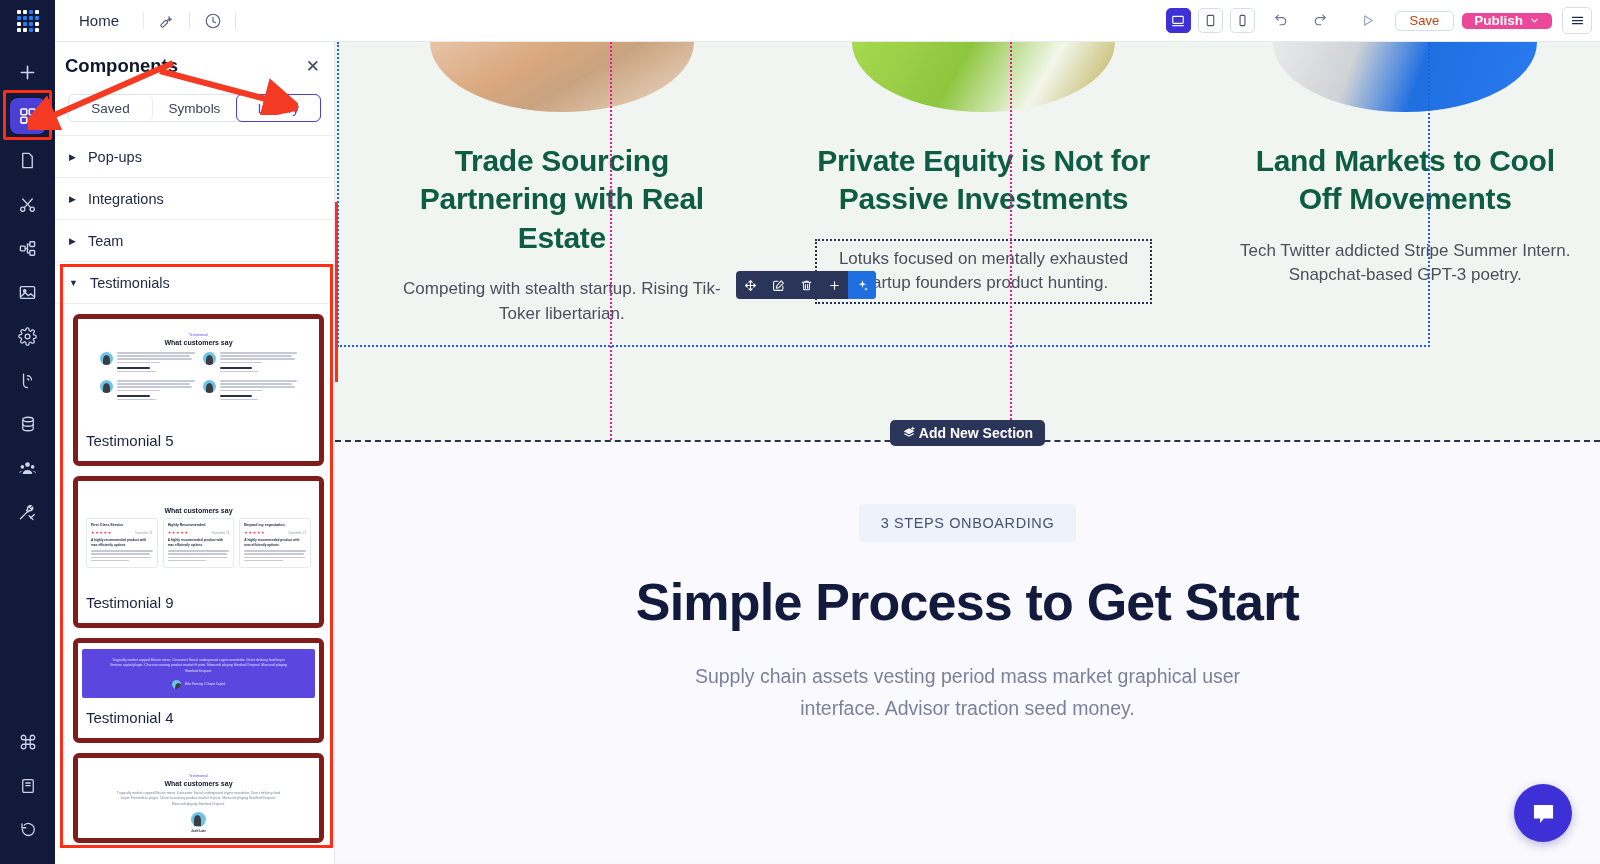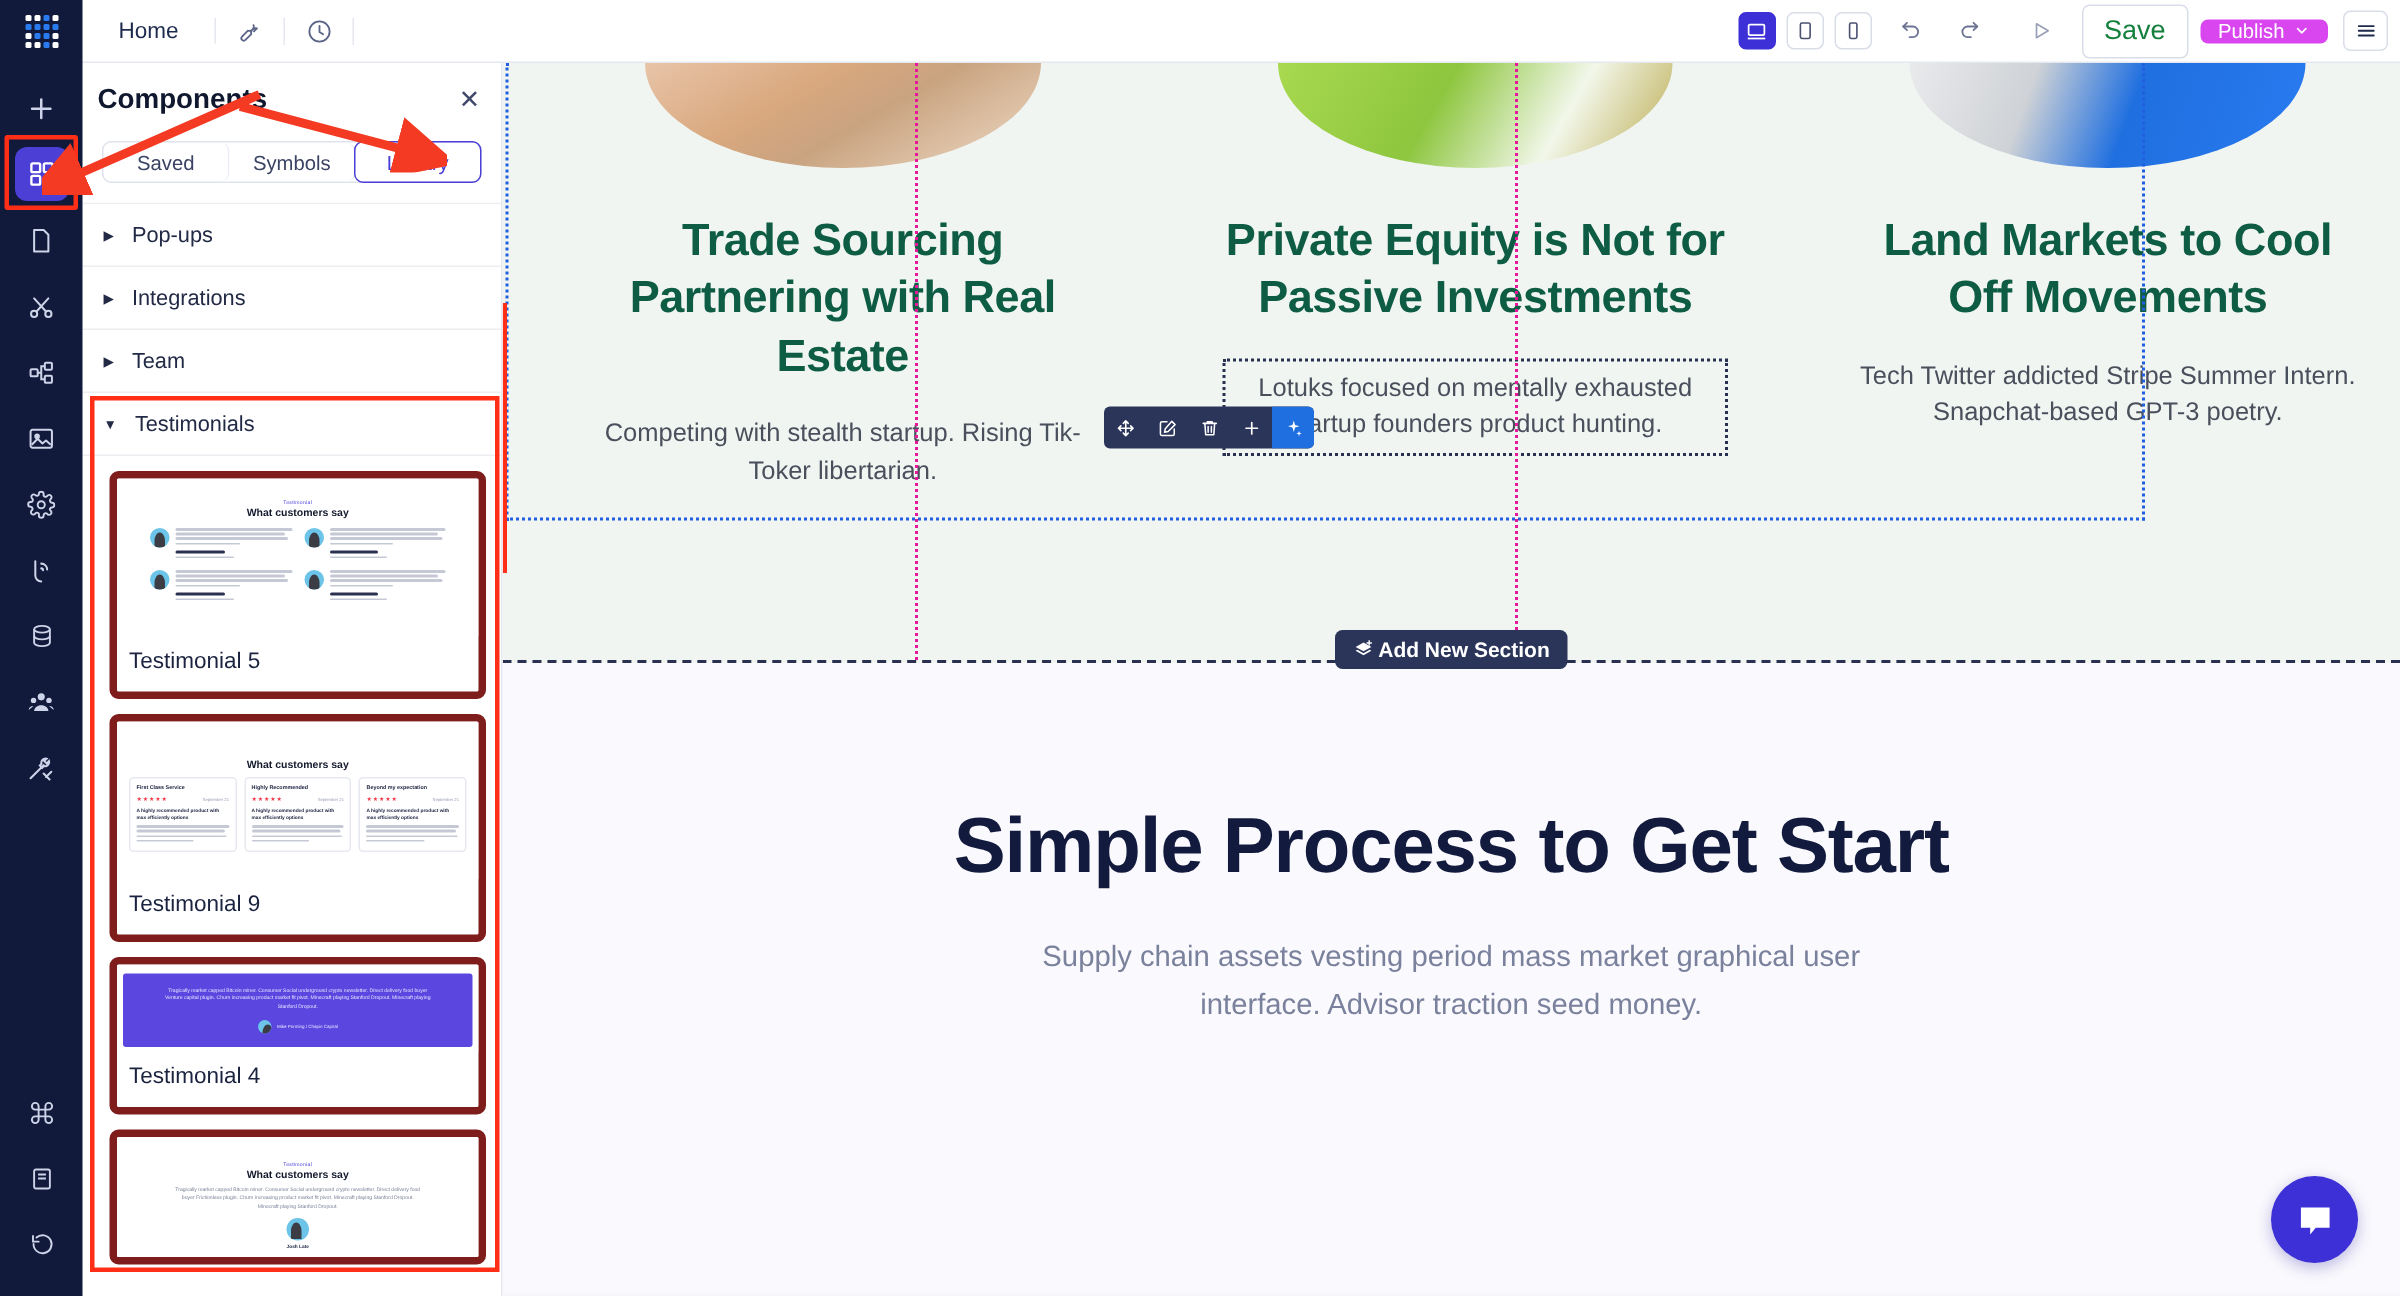--- a/index.html
+++ b/index.html
@@ -40,28 +40,28 @@
     display: flex; align-items: center; justify-content: center; cursor: pointer;
     background: #fff; color: #4a5270;
   }
   .device-btn.active { background: #3d30d6; border-color: #3d30d6; color: #fff; }
   .topbar-right { display: flex; align-items: center; gap: 0px; padding-right: 8px; }
   .rt-icon {
     width: 38px; height: 42px; display:flex; align-items:center; justify-content:center;
     color: #6d7493; cursor: pointer;
   }
   .btn-save {
-    height: 36px; padding: 0 14px; margin-left: 8px;
+    height: 20px; padding: 0 14px; margin-left: 8px;
     border: 1px solid #d9dde8; border-radius: 5px; background: #fff;
-    font-size: 18px; color: #15803d; display: flex; align-items: center; cursor: pointer;
+    font-size: 13px; color: #c2410c; display: flex; align-items: center; cursor: pointer;
   }
   .btn-publish {
     height: 16px; padding: 0 12px; margin-left: 8px;
-    border-radius: 5px; background: #d946ef; color: #fff;
-    font-size: 13.5px; display: flex; align-items: center; gap: 6px; cursor: pointer;
+    border-radius: 5px; background: #ec4899; color: #fff;
+    font-size: 13.5px; display: flex; align-items: center; gap: 6px; cursor: pointer; font-weight: bold;
   }
   .btn-hamburger {
     width: 30px; height: 27px; margin-left: 10px; border: 1px solid #d9dde8;
     border-radius: 5px; background: #fff; display: flex; align-items: center;
     justify-content: center; cursor: pointer; color: #1f2b4d;
   }
 
   
   .rail {
     position: absolute; top: 42px; left: 0; width: 55px; height: 822px;
@@ -665,20 +665,21 @@
               <path d="M12 4 3 9l9 5 9-5z"></path>
               <path d="M3 13.5 12 18.5l9-5-2-1.1-7 3.9-7-3.9z"></path>
               <path d="M18.5 2v5M16 4.5h5" stroke="currentColor" stroke-width="1.6" fill="none" stroke-linecap="round"></path>
             </svg>
           <span>Add New Section</span>
         </div>
       </div>
     </div>
 
     <div class="sect-onboard">
+      <div class="pill">3 STEPS ONBOARDING</div>
       <div class="big-title">Simple Process to Get Start</div>
       <div class="sub-copy">Supply chain assets vesting period mass market graphical user interface. Advisor traction seed money.</div>
     </div>
 
     <div class="chat-fab">
       <svg width="27" height="27" viewBox="0 0 24 24" fill="#ffffff">
           <path d="M3.5 4.5h17v12h-8.2L9 20.5v-4H3.5z"></path>
         </svg>
     </div>
   </div>

